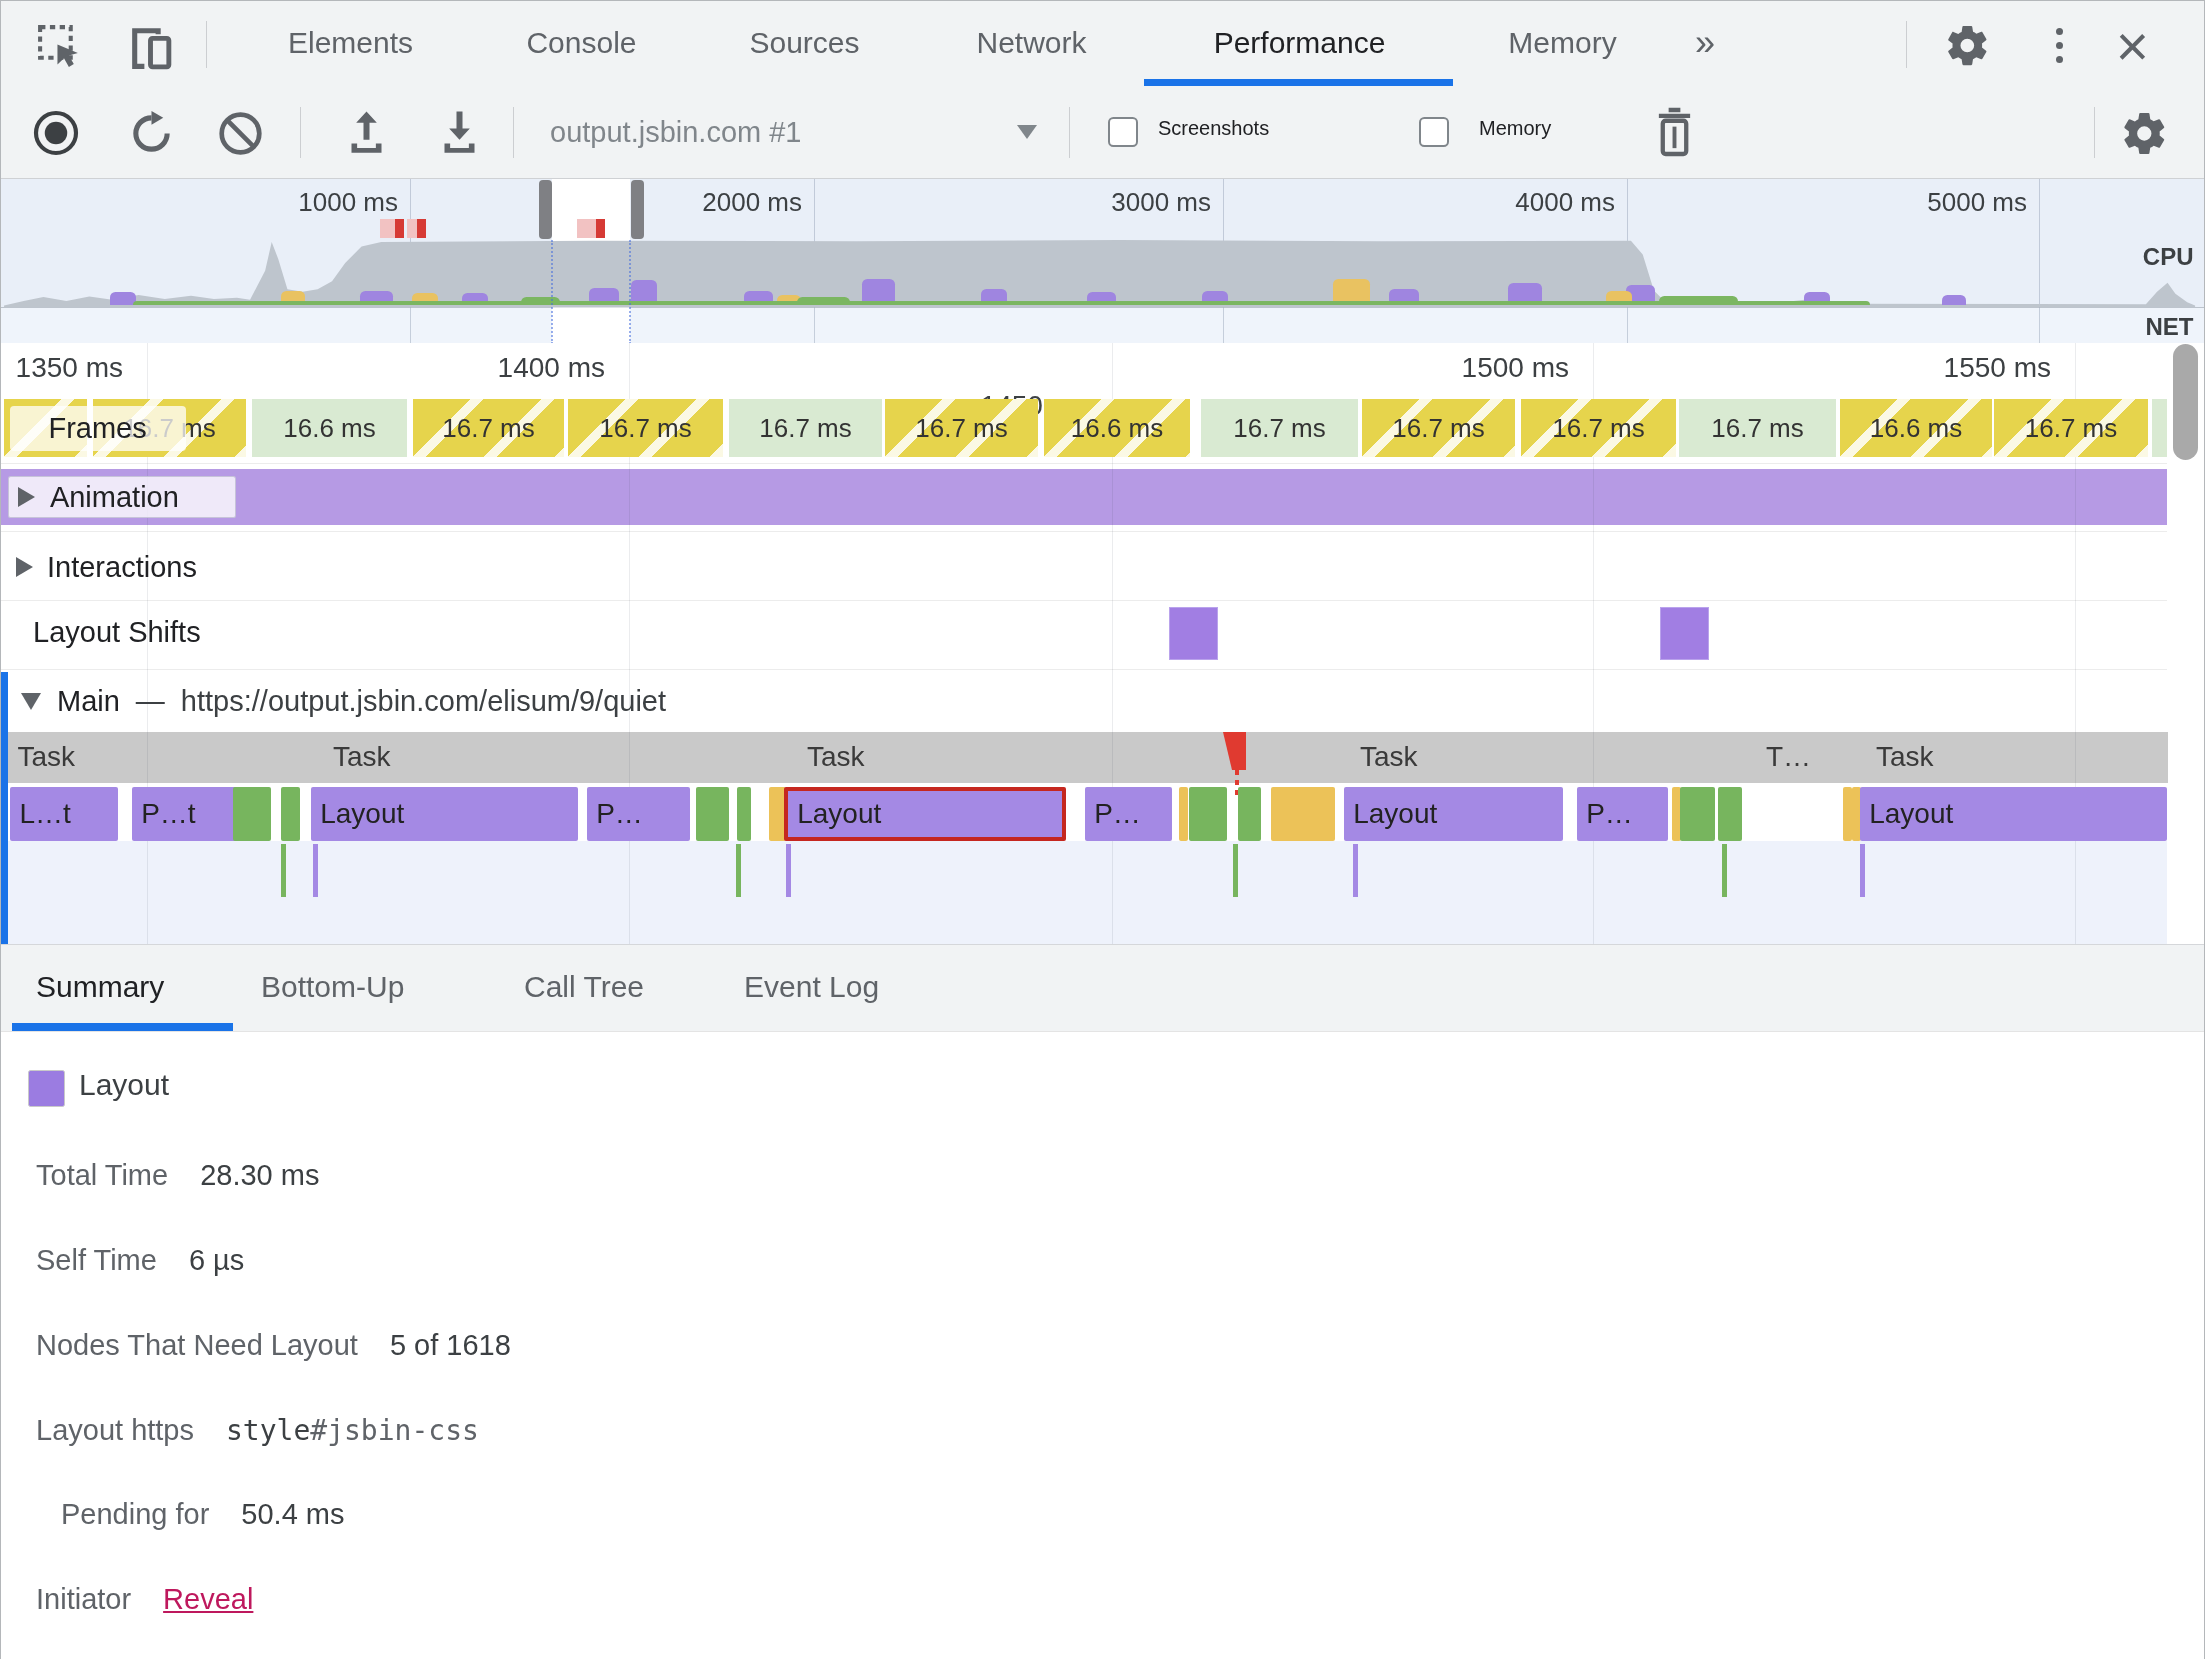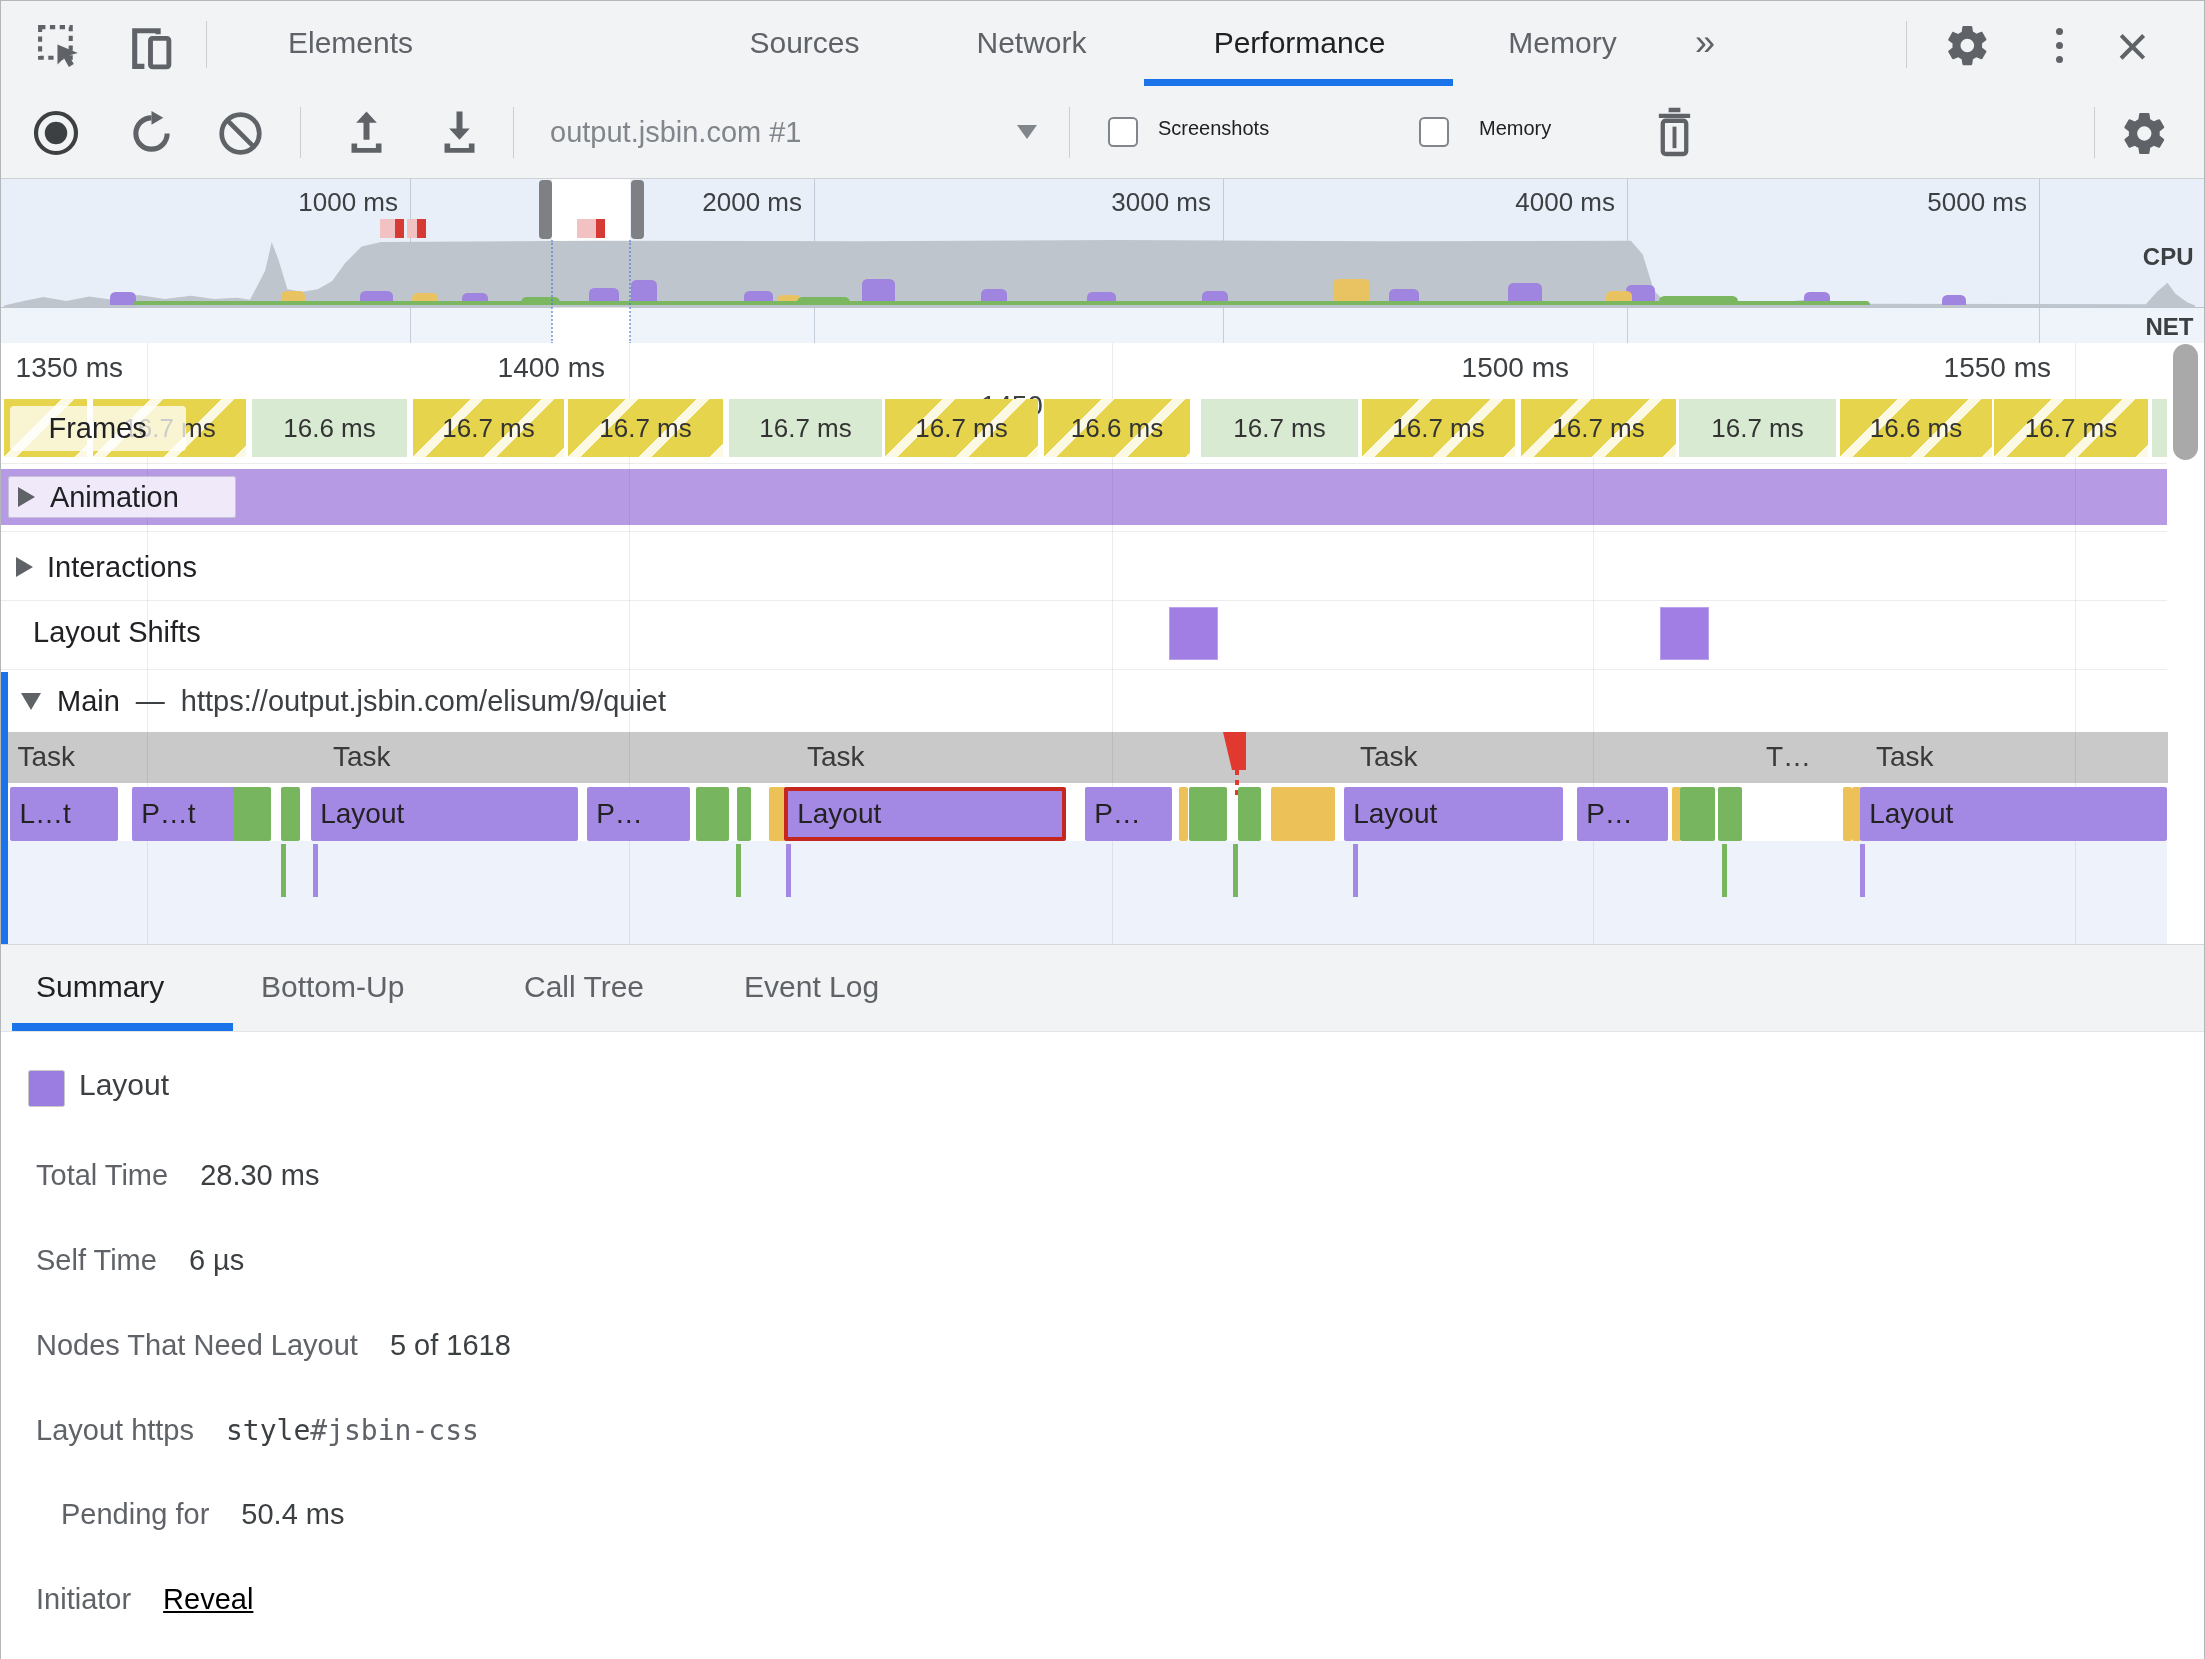--- a/index.html
+++ b/index.html
@@ -86,21 +86,21 @@
   #btab-underline{left:11.2px;top:1022px;width:221px;height:8px;background:#1a73e8;}
 
   
   #summary{left:0;top:1031px;width:100%;height:629px;background:#fff;}
   #legend-swatch{left:27px;top:38px;width:37px;height:37px;background:#9b7ce1;border:1.3px solid #c9c9c9;box-sizing:border-box;border-radius:2.6px;}
   #legend-label{left:78px;top:36px;font-size:30px;color:#3c4043;}
   .sumrow{left:35px;height:37px;font-size:29px;color:#5f6368;white-space:nowrap;}
   .sumrow .val{color:#3c4043;margin-left:32px;}
   .red-mono{color:#d93025;font-family:"DejaVu Sans Mono",monospace;font-size:28px;}
   .gray-mono{color:#5f6368;font-family:"DejaVu Sans Mono",monospace;font-size:28px;}
-  a.reveal{color:#000000;text-decoration:underline;margin-left:32px;}
+  a.reveal{color:#be185d;text-decoration:underline;margin-left:32px;}
 
   svg.gicon{display:block;}
 </style>
 </head>
 <body>
 
 <div id="root">
 
   <div class="abs" id="tabbar">
     <div class="abs icon-btn" style="left:32px;top:20px;width:53px;height:50px;">
@@ -125,20 +125,21 @@
           <path fill="#5f6368" d="M19.4 13c.04-.32.06-.66.06-1s-.02-.68-.06-1l2.1-1.65c.2-.15.25-.42.12-.64l-2-3.46c-.12-.22-.38-.3-.6-.22l-2.5 1a7.3 7.3 0 0 0-1.7-1l-.4-2.65A.5.5 0 0 0 13.9 2h-4a.5.5 0 0 0-.5.42L9 5.07c-.6.25-1.17.6-1.7 1l-2.5-1c-.22-.08-.48 0-.6.22l-2 3.46c-.13.22-.07.5.12.64L4.4 11c-.04.32-.06.66-.06 1s.02.68.06 1l-2.08 1.65c-.2.15-.25.42-.12.64l2 3.46c.12.22.38.3.6.22l2.5-1c.53.4 1.1.75 1.7 1l.4 2.65c.04.24.25.42.5.42h4c.25 0 .46-.18.5-.42l.4-2.65c.6-.25 1.17-.6 1.7-1l2.5 1c.22.08.48 0 .6-.22l2-3.46a.5.5 0 0 0-.12-.64L19.4 13zM11.9 15.5a3.5 3.5 0 1 1 0-7 3.5 3.5 0 0 1 0 7z"></path>
         </svg>
     </div>
     <div class="abs icon-btn" style="left:2042px;top:21px;width:33px;height:47px;flex-direction:column;gap:6.6px;">
       <div style="width:7.2px;height:7.2px;border-radius:50%;background:#5f6368;"></div>
       <div style="width:7.2px;height:7.2px;border-radius:50%;background:#5f6368;"></div>
       <div style="width:7.2px;height:7.2px;border-radius:50%;background:#5f6368;"></div>
     </div>
     <div class="abs icon-btn" style="left:2103px;top:16px;width:57px;height:57px;font-size:57px;color:#5f6368;font-weight:200;">×</div>
   <div class="abs toptab" style="left: 205px; width: 289px;">Elements</div>
+      <div class="abs toptab" style="left: 436px; width: 289px;">Console</div>
       <div class="abs toptab" style="left: 659px; width: 289px;">Sources</div>
       <div class="abs toptab" style="left: 886px; width: 289px;">Network</div>
       <div class="abs toptab active" style="left: 1154px; width: 289px;">Performance</div>
       <div class="abs toptab" style="left: 1417px; width: 289px;">Memory</div>
     </div>
 
   <div class="abs" id="toolbar">
     <div class="abs icon-btn" style="left:30px;top:21px;width:50px;height:50px;">
       <svg class="gicon" width="50" height="50" viewBox="0 0 24 24">
         <circle cx="12" cy="12" r="9.6" fill="none" stroke="#3c4043" stroke-width="2"></circle>

